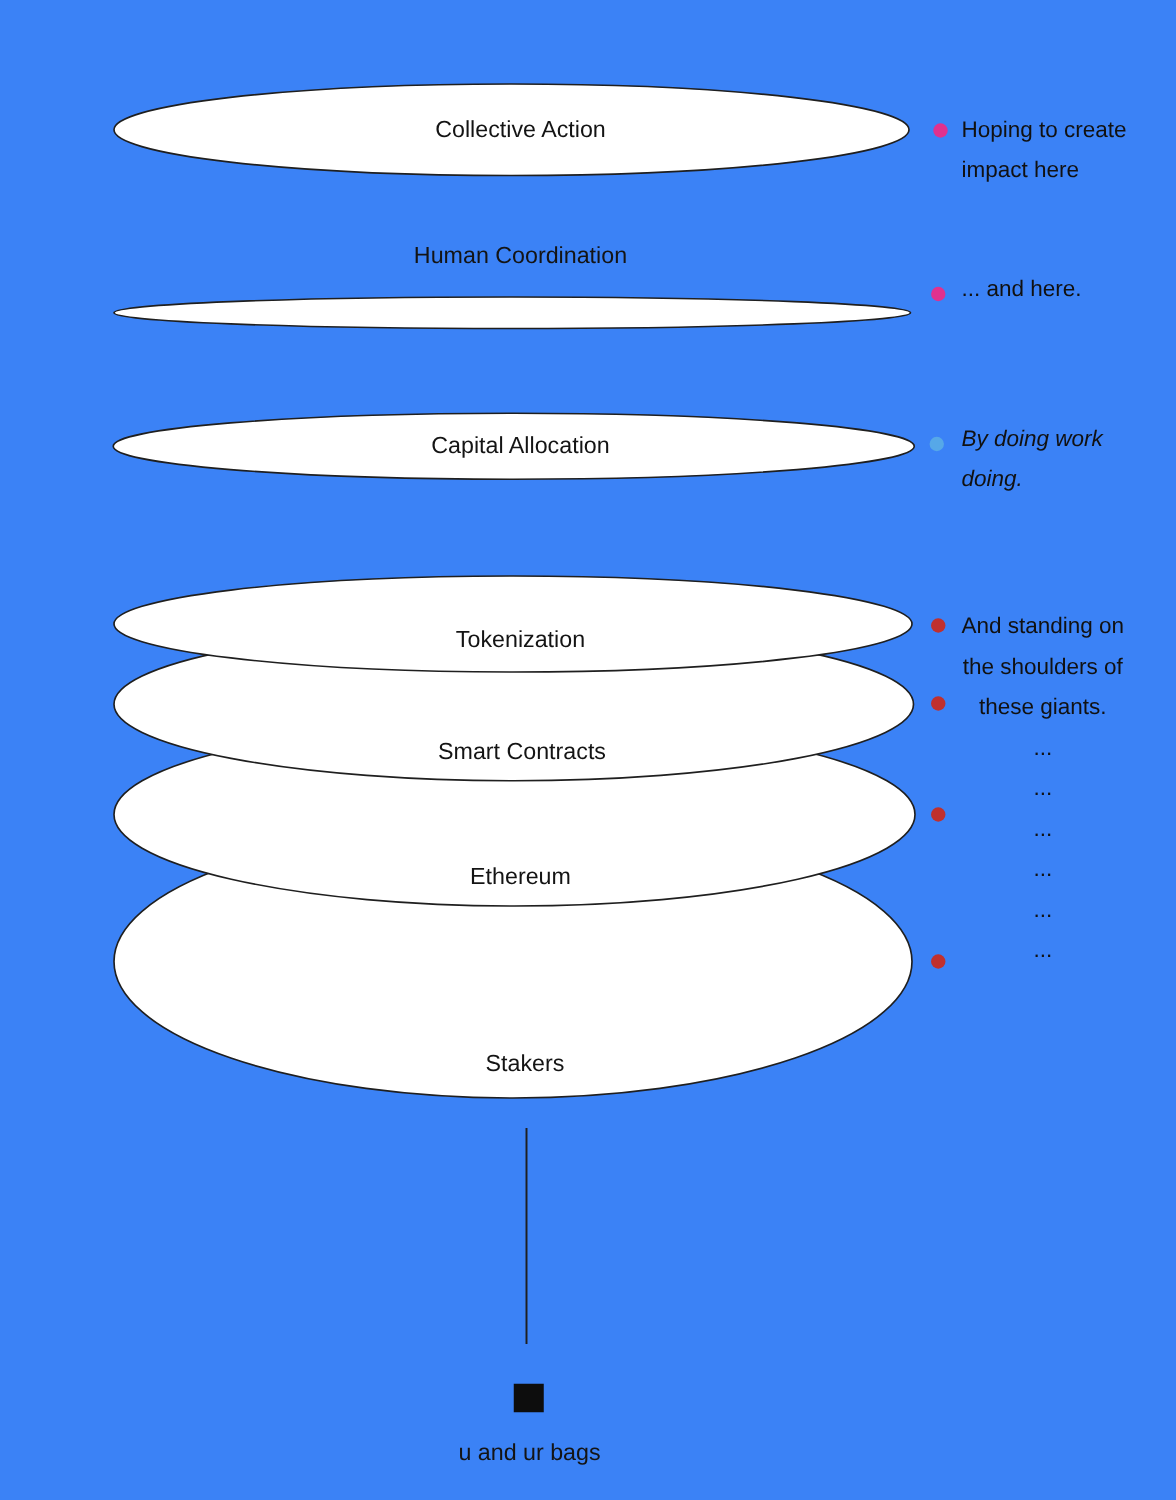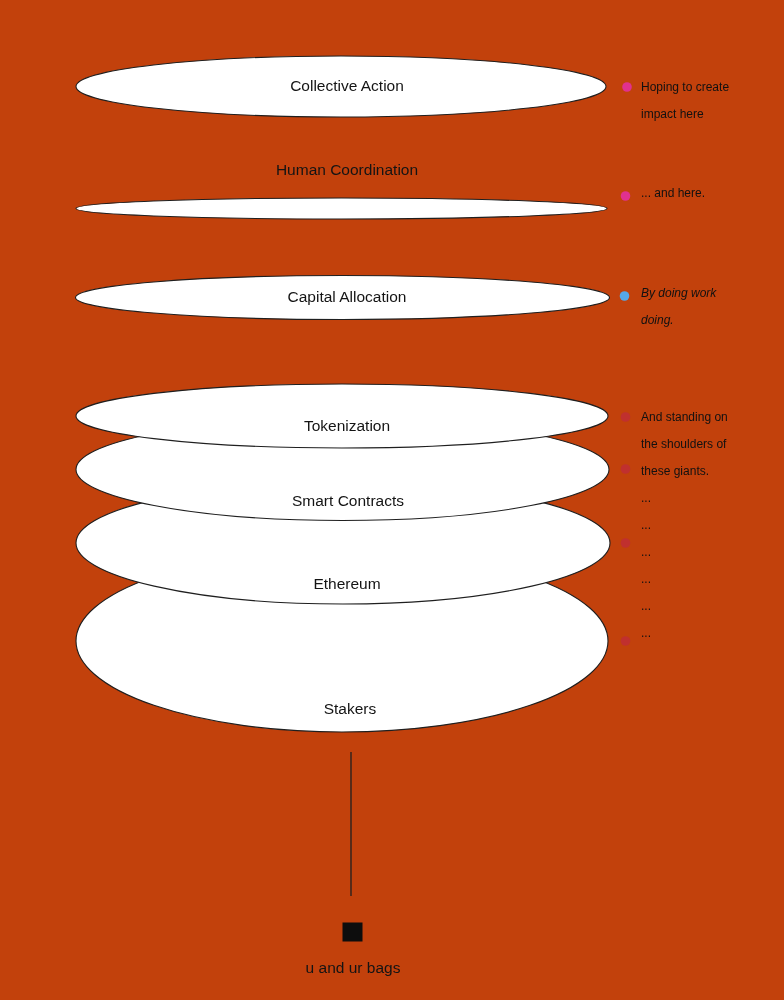--- a/index.html
+++ b/index.html
@@ -5,40 +5,40 @@
   * { margin:0; padding:0; box-sizing:border-box; }
   html,body { background:#ffffff; }
   body {
     width:784px; height:1000px;
     font-family:"Liberation Sans", sans-serif;
     color:#141414;
   }
   .canvas {
     position:relative;
     width:784px; height:1000px;
-    background:#c2410c;
+    background:#3b82f6;
     overflow:hidden;
   }
   svg.diagram { position:absolute; left:0; top:0; width:784px; height:1000px; }
   .stack-ellipse { fill:#ffffff; stroke:#1f1f1f; stroke-width:1.1px; }
   .labels text {
     font-family:"Liberation Sans", sans-serif;
     font-size:15.5px;
     fill:#141414;
     text-anchor:middle;
   }
   .connector { stroke:#1f1f1f; stroke-width:1.3px; }
   .annot-block {
     position:absolute;
-    font-size:12px;
+    font-size:15px;
     line-height:26.5px;
     color:#111111;
     white-space:nowrap;
   }
-  .annot-block.tall { line-height:27px; }
+  .annot-block.tall { line-height:27px;text-align:center; }
 </style>
 </head>
 <body>
 
 <div class="canvas">
 
   <svg class="diagram" viewBox="0 0 784 1000">
 
     <g>
       <ellipse class="stack-ellipse" cx="342" cy="641" rx="266" ry="91" stroke="#1f1f1f"></ellipse>

